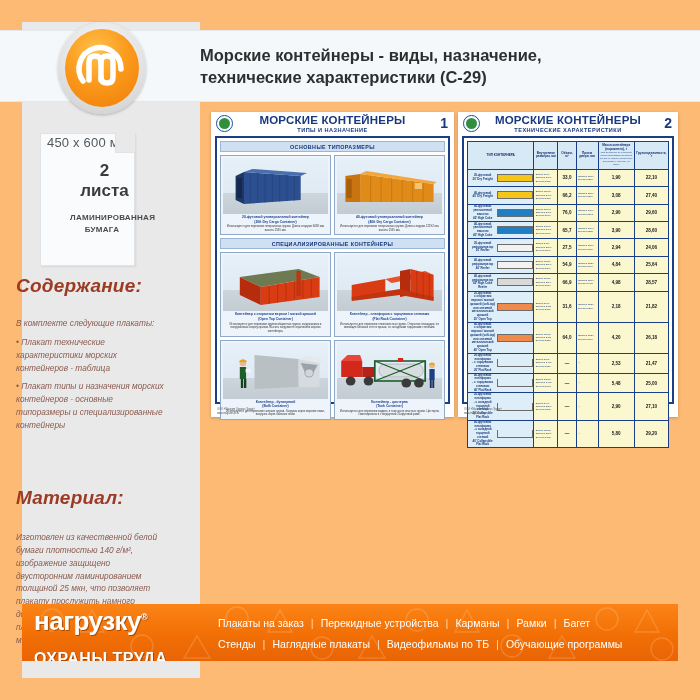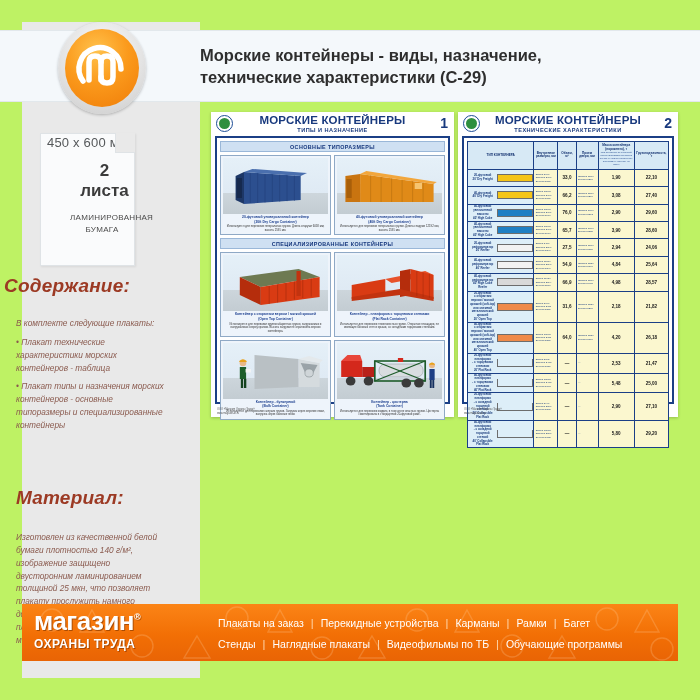--- a/index.html
+++ b/index.html
@@ -2,21 +2,21 @@
 <html><head>
 <meta charset="utf-8">
 <style>
   * { box-sizing: border-box; margin: 0; padding: 0; }
   html, body {
     width: 700px; height: 700px;
     background: #ffffff;
     font-family: "Liberation Sans", sans-serif;
     overflow: hidden;
   }
-  #page { position: relative; width: 700px; height: 700px; background:#bef264; }
+  #page { position: relative; width: 700px; height: 700px; background:#fdba74; }
 
   
   .left-col {
     position: absolute; left: 22px; top: 22px;
     width: 178px; height: 656px;
     background: #e9e9e9;
   }
   
   .header-band {
     position: absolute; left: 0px; top: 30px;
@@ -59,51 +59,51 @@
     border: 1px solid #dfe3e6;
     box-shadow: 1px 1px 2px rgba(0,0,0,.08);
   }
   .sheet-fold {
     position:absolute; right:-1px; top:-1px; width:20px; height:20px;
     background:#e9e9e9; border-left:1px solid #dfe3e6; border-bottom:1px solid #dfe3e6;
   }
   .sheet-a2 { text-align:center; font-size:34px; font-weight:bold; color:#4a4a4a; margin-top:9px; letter-spacing:-1px;}
   .sheet-dims { text-align:center; font-size:13px; color:#55585a; margin-top:1px; letter-spacing:.2px;}
   .sheet-sheets { text-align:center; font-size:17px; font-weight:bold; color:#3b3b3b; margin-top:11px;padding-left:34px;}
-  .sheet-mat { text-align:center; font-size:8px; font-weight:normal; color:#4a4a4a; margin-top:11px; line-height:1.5; letter-spacing:.3px;padding-left:29px;}
+  .sheet-mat { text-align:center; font-size:8px; font-weight:bold; color:#4a4a4a; margin-top:11px; line-height:1.5; letter-spacing:.3px;padding-left:29px;}
 
   
   .sect-title {
     position:absolute; font-style:italic; font-weight:bold;
     color:#9c3a24; font-size:19px; letter-spacing:.2px;
   }
   .sect-body {
     position:absolute; font-style:italic; color:#8a5a4e; font-size:8.3px;
     line-height:1.55; width:150px;margin-top:19px;
   }
   .sect-body p { margin-bottom:6px; }
 
-  #contents-title { left:4px; top:275px; }
+  #contents-title { left:16px; top:275px; }
   #contents-body  { left:16px; top:298px; }
   #material-title { left:16px; top:487px; }
   #material-body  { left:16px; top:512px; }
 
   
   .orange-bar {
     position:absolute; left:22px; top:604px; width:656px; height:57px;
     background: linear-gradient(180deg,#fb8416 0%, #f26f05 55%, #e96405 100%);
     overflow:hidden;
   }
   .ob-pattern { position:absolute; inset:0; opacity:.22; }
   .ob-logo {
     position:absolute; left:12px; top:4px; width:160px; height:50px;
     color:#fff; font-weight:bold; line-height:1;
   }
   .ob-logo .l1 { font-size:26px; letter-spacing:-0.5px; text-shadow: 1px 1px 0 rgba(120,50,0,.6); }
-  .ob-logo .l2 { font-size:12px; letter-spacing:.5px; margin-top:4px; text-shadow: 1px 1px 0 rgba(120,50,0,.6);}
+  .ob-logo .l2 { font-size:16px; letter-spacing:.5px; margin-top:17px; text-shadow: 1px 1px 0 rgba(120,50,0,.6);}
   .ob-reg { font-size:9px; vertical-align:super; }
   .ob-links { position:absolute; left:196px; top:8px; width:450px; color:#fff; }
   .ob-row { display:flex; align-items:center; height:21px; font-size:10.5px; }
   .ob-row a { color:#fff; text-decoration:none; white-space:nowrap; }
   .ob-sep { color:#ffd9b0; margin:0 7px; font-size:11px; }
 
   
   .poster {
     position:absolute; background:#ffffff;
     box-shadow: 0 1px 3px rgba(0,0,0,.22);
@@ -572,21 +572,21 @@
           <polygon points="175,32 188,54 162,54"></polygon>
         <polygon points="258,6 270,28 246,28"></polygon>
           <polygon points="350,32 363,54 337,54"></polygon>
         <polygon points="445,6 457,28 433,28"></polygon>
           <polygon points="540,32 553,54 527,54"></polygon>
         <polygon points="625,6 637,28 613,28"></polygon>
       </g>
     </svg>
     <div class="ob-logo">
       <div class="l1">
-        <span>магазин</span><span class="ob-reg">®</span>
+        <span>нагрузку</span><span class="ob-reg">®</span>
       </div>
       <div class="l2">ОХРАНЫ ТРУДА</div>
     </div>
     <div class="ob-links">
       <div class="ob-row" id="ob-row1">
           <a href="#">Плакаты на заказ</a>
           <span class="ob-sep">|</span>
           <a href="#">Перекидные устройства</a>
           <span class="ob-sep">|</span>
           <a href="#">Карманы</a>

